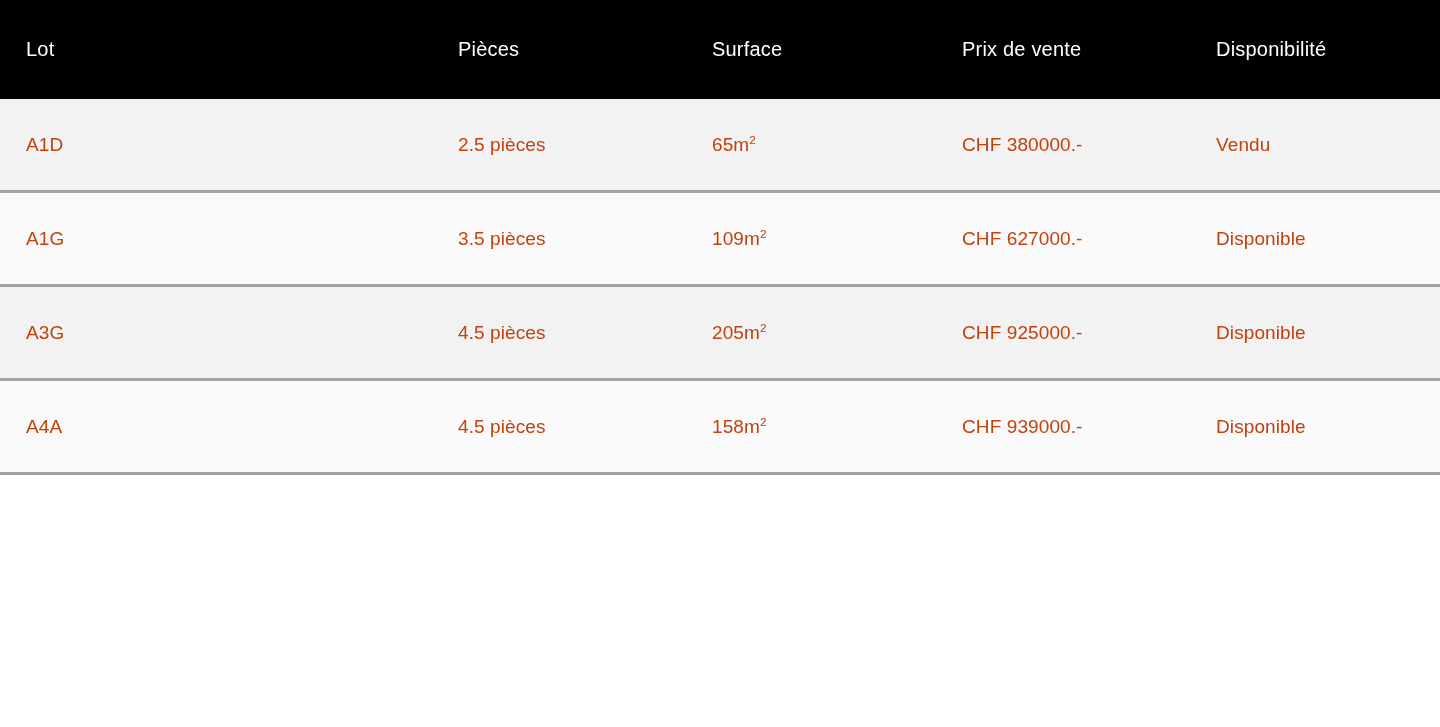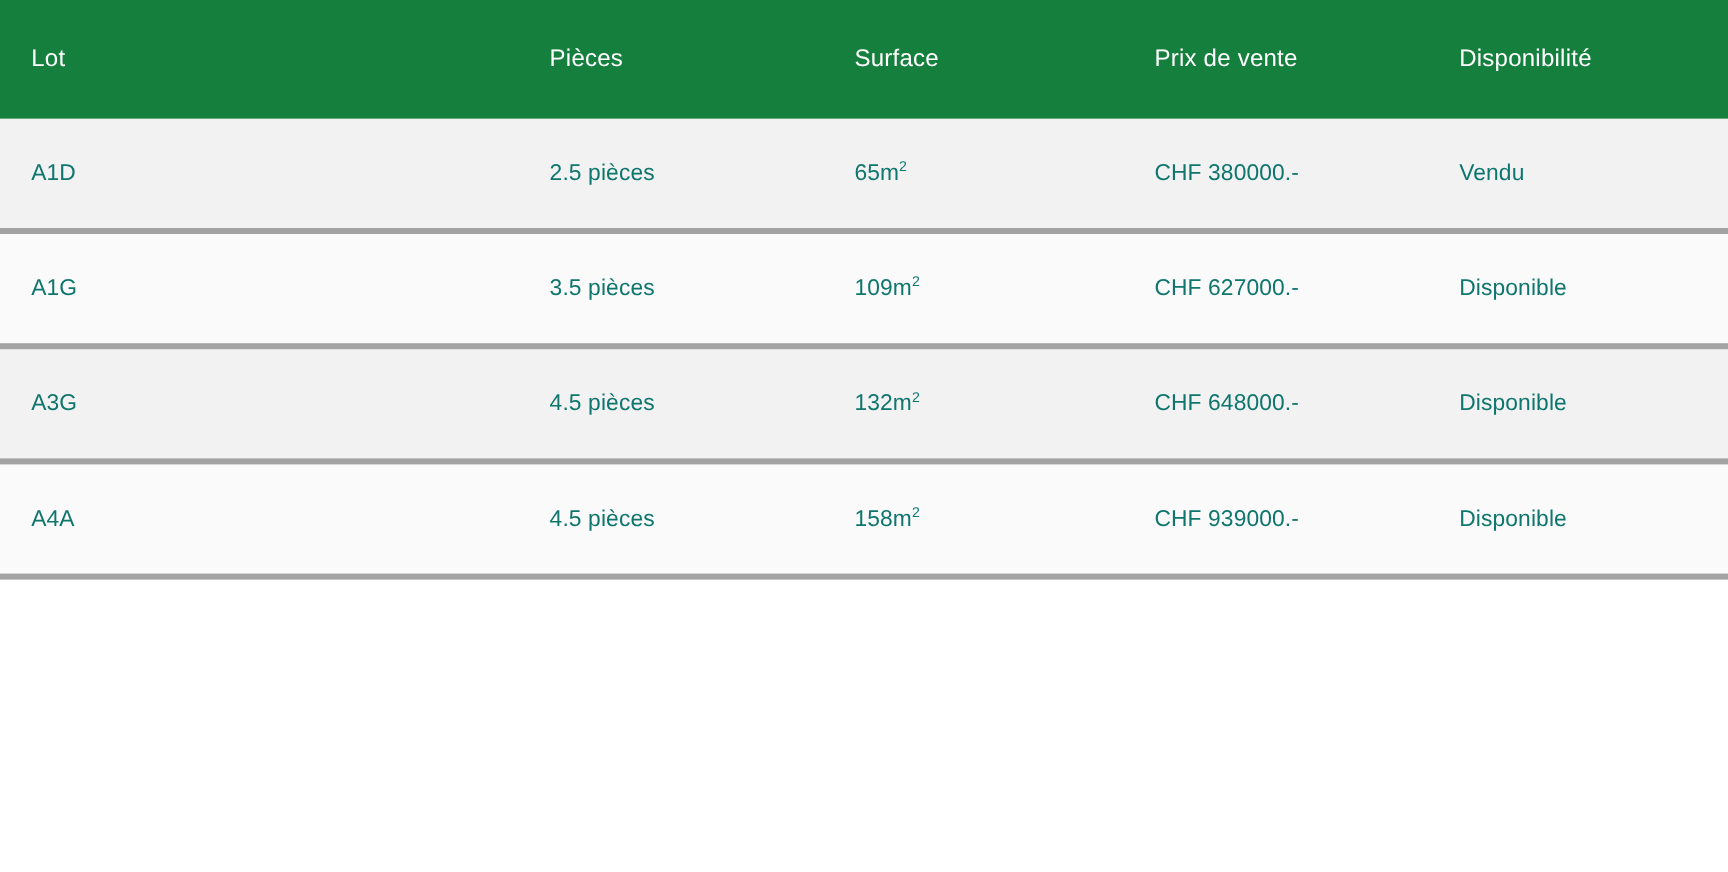--- a/index.html
+++ b/index.html
@@ -19,39 +19,39 @@
     border-collapse: collapse;
     table-layout: fixed;
   }
   .lots-table col.c-lot      { width: 440px; }
   .lots-table col.c-pieces   { width: 250px; }
   .lots-table col.c-surface  { width: 250px; }
   .lots-table col.c-prix     { width: 250px; }
   .lots-table col.c-dispo    { width: 250px; }
 
   thead th {
-    background: #15803d;
+    background: #000000;
     color: #ffffff;
     font-size: 20px;
     font-weight: 400;
     text-align: left;
     height: 99px;
     padding: 0 0 0 26px;
     vertical-align: middle;
     letter-spacing: 0.2px;
   }
   tbody td {
     font-size: 19px;
     font-weight: 400;
-    color: #0f766e;
+    color: #c2410c;
     height: 91px;
     padding: 0 0 0 26px;
     vertical-align: middle;
     letter-spacing: 0.1px;
-    border-bottom: 5px solid #a3a3a3;
+    border-bottom: 3px solid #a3a3a3;
   }
   tbody tr:nth-child(odd)  td { background: #f2f2f2; }
   tbody tr:nth-child(even) td { background: #fafafa; }
 
   
   tbody td.col-pieces, thead th.col-pieces   { padding-left: 18px; }
   tbody td.col-surface, thead th.col-surface { padding-left: 22px; }
   tbody td.col-prix, thead th.col-prix       { padding-left: 22px; }
   tbody td.col-dispo, thead th.col-dispo     { padding-left: 26px; }
 
@@ -93,22 +93,22 @@
     <tr>
       <td class="col-lot">A1G</td>
       <td class="col-pieces">3.5 pièces</td>
       <td class="col-surface"><span class="surface-cell"><span>109m</span><sup>2</sup></span></td>
       <td class="col-prix">CHF 627000.-</td>
       <td class="col-dispo">Disponible</td>
     </tr>
     <tr>
       <td class="col-lot">A3G</td>
       <td class="col-pieces">4.5 pièces</td>
-      <td class="col-surface"><span class="surface-cell"><span>132m</span><sup>2</sup></span></td>
-      <td class="col-prix">CHF 648000.-</td>
+      <td class="col-surface"><span class="surface-cell"><span>205m</span><sup>2</sup></span></td>
+      <td class="col-prix">CHF 925000.-</td>
       <td class="col-dispo">Disponible</td>
     </tr>
     <tr>
       <td class="col-lot">A4A</td>
       <td class="col-pieces">4.5 pièces</td>
       <td class="col-surface"><span class="surface-cell"><span>158m</span><sup>2</sup></span></td>
       <td class="col-prix">CHF 939000.-</td>
       <td class="col-dispo">Disponible</td>
     </tr>
   </tbody>

